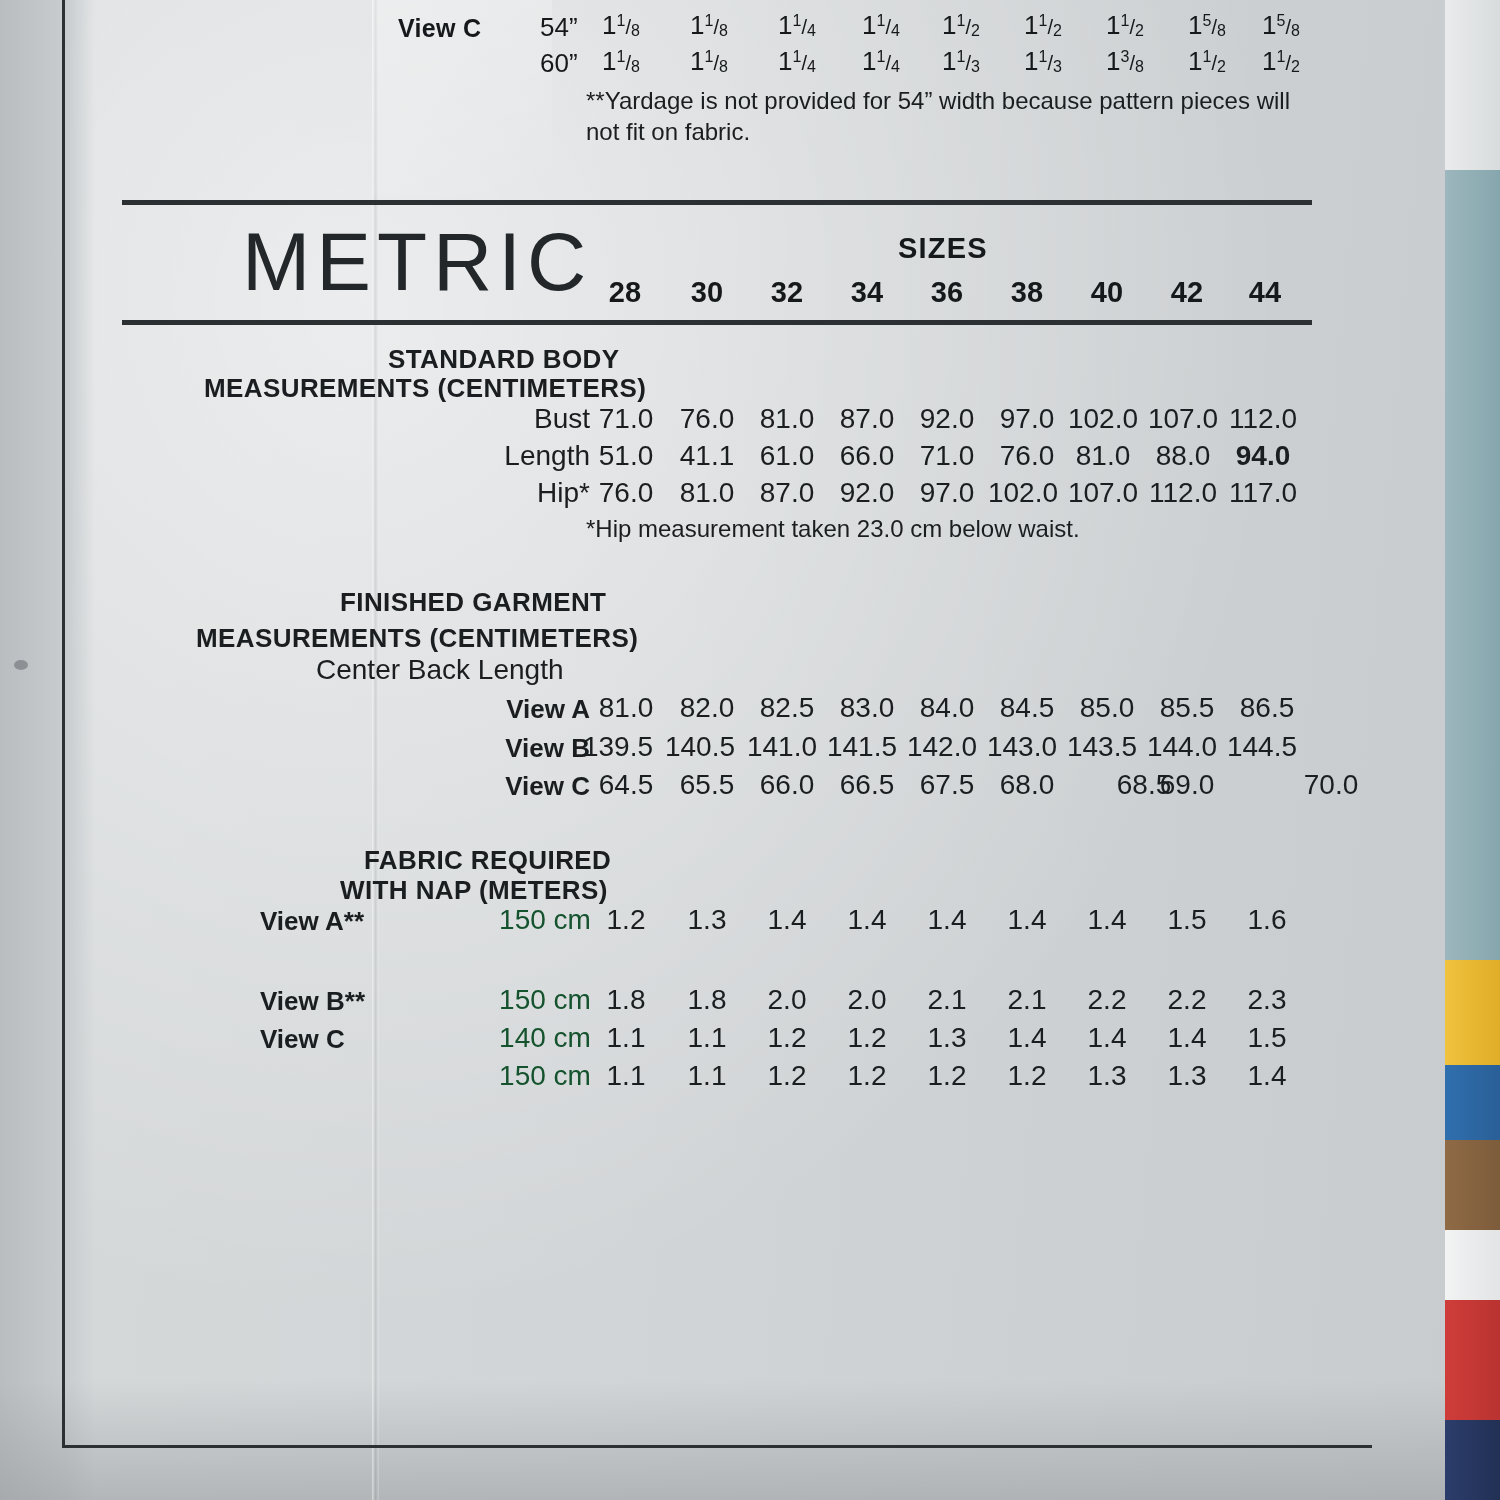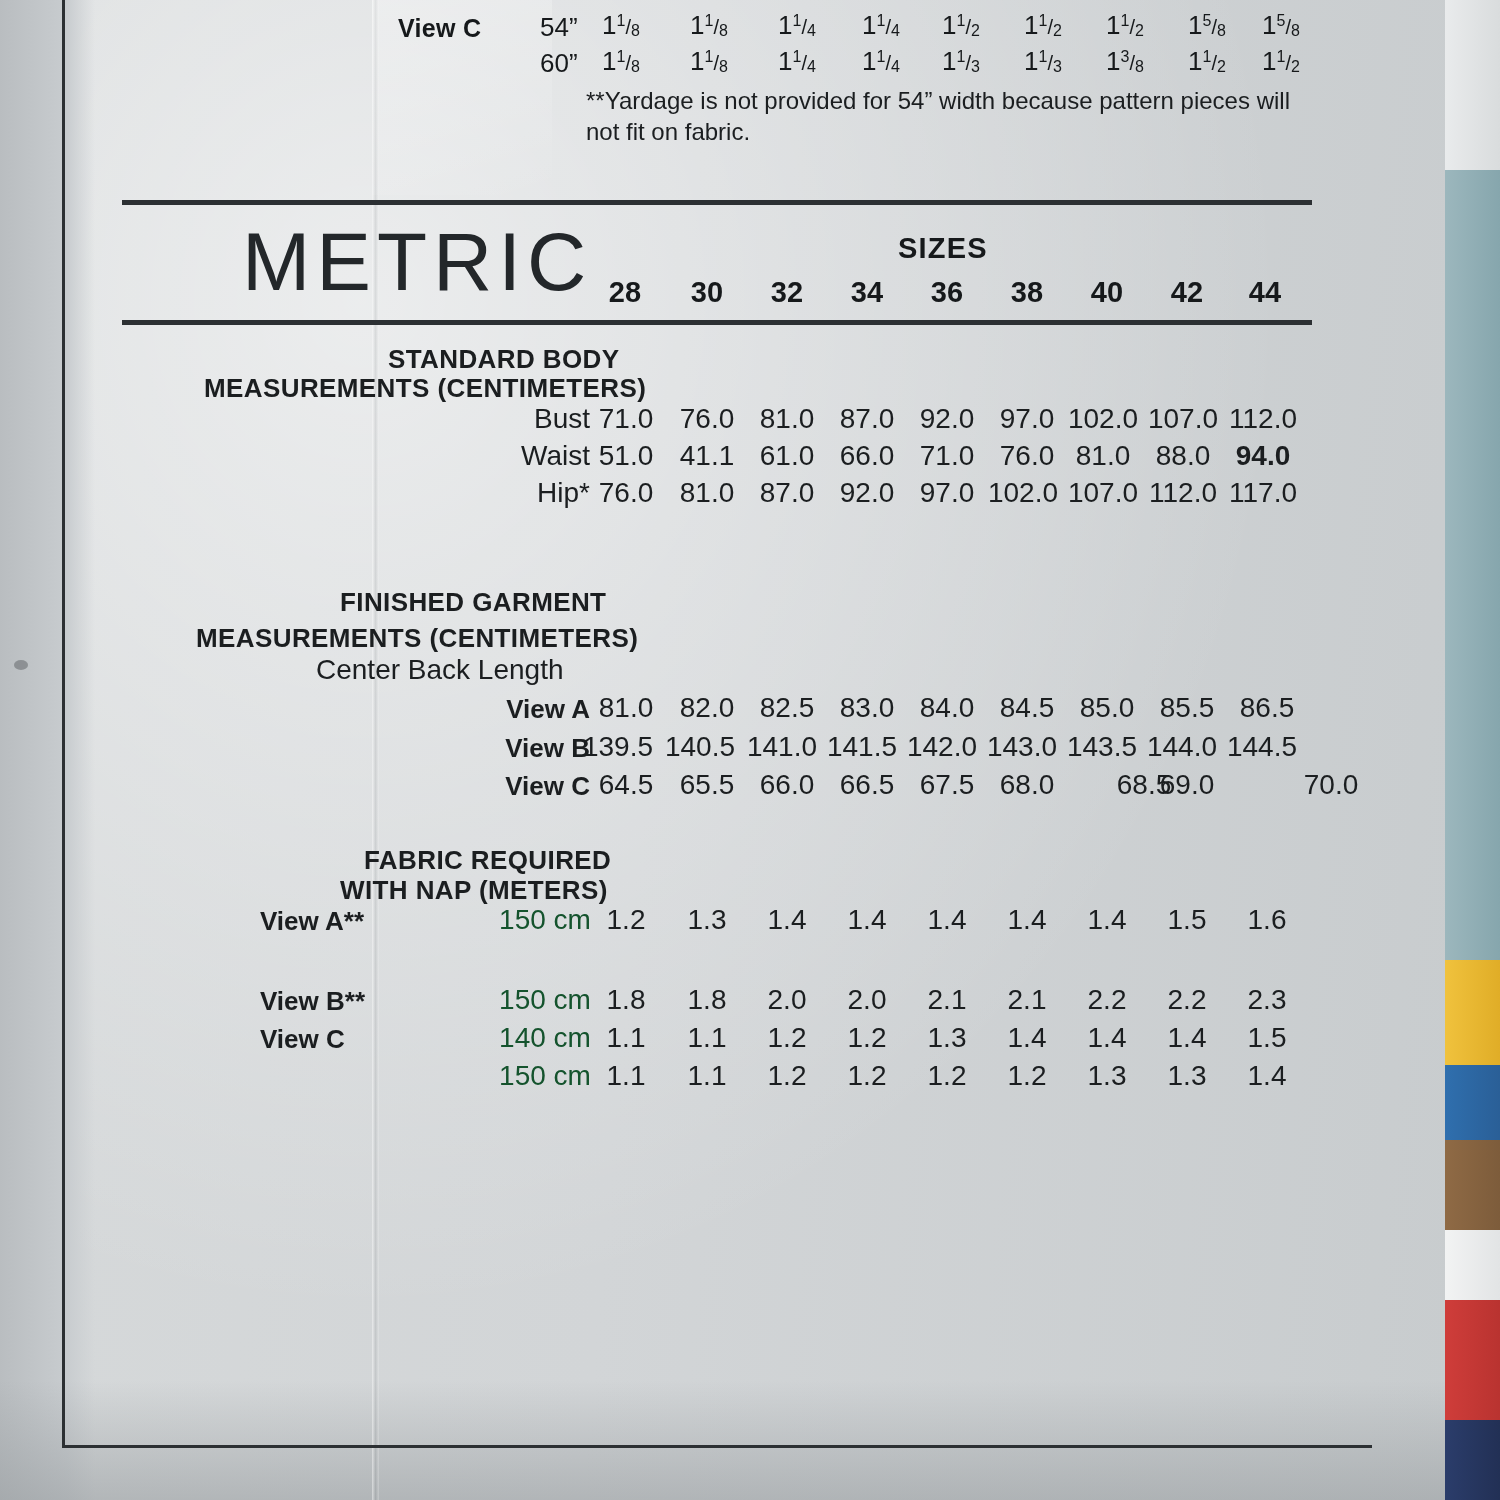--- a/index.html
+++ b/index.html
@@ -301,21 +301,21 @@
   <div class="cell" style="left:580px; top:403px;">71.0</div>
   <div class="cell" style="left:661px; top:403px;">76.0</div>
   <div class="cell" style="left:741px; top:403px;">81.0</div>
   <div class="cell" style="left:821px; top:403px;">87.0</div>
   <div class="cell" style="left:901px; top:403px;">92.0</div>
   <div class="cell" style="left:981px; top:403px;">97.0</div>
   <div class="cell" style="left:1057px; top:403px;">102.0</div>
   <div class="cell" style="left:1137px; top:403px;">107.0</div>
   <div class="cell" style="left:1217px; top:403px;">112.0</div>
 
-  <div class="row-label" style="left:400px; top:440px; width:190px;">Waist</div>
+  <div class="row-label" style="left:400px; top:440px; width:190px;">Length</div>
   <div class="cell" style="left:580px; top:440px;">51.0</div>
   <div class="cell" style="left:661px; top:440px;">41.1</div>
   <div class="cell" style="left:741px; top:440px;">61.0</div>
   <div class="cell" style="left:821px; top:440px;">66.0</div>
   <div class="cell" style="left:901px; top:440px;">71.0</div>
   <div class="cell" style="left:981px; top:440px;">76.0</div>
   <div class="cell" style="left:1057px; top:440px;">81.0</div>
   <div class="cell" style="left:1137px; top:440px;">88.0</div>
   <div class="cell" style="left:1217px; top:440px;font-weight:bold;">94.0</div>
 
@@ -323,20 +323,21 @@
   <div class="cell" style="left:580px; top:477px;">76.0</div>
   <div class="cell" style="left:661px; top:477px;">81.0</div>
   <div class="cell" style="left:741px; top:477px;">87.0</div>
   <div class="cell" style="left:821px; top:477px;">92.0</div>
   <div class="cell" style="left:901px; top:477px;">97.0</div>
   <div class="cell" style="left:977px; top:477px;">102.0</div>
   <div class="cell" style="left:1057px; top:477px;">107.0</div>
   <div class="cell" style="left:1137px; top:477px;">112.0</div>
   <div class="cell" style="left:1217px; top:477px;">117.0</div>
 
+  <div class="note" style="left:586px; top:513px; width:700px;">*Hip measurement taken 23.0 cm below waist.</div>
 
   <div class="sec-label" style="left:340px; top:587px;">FINISHED GARMENT</div>
   <div class="sec-label" style="left:196px; top:623px;">MEASUREMENTS (CENTIMETERS)</div>
   <div class="plain-label" style="left:316px; top:654px;">Center Back Length</div>
 
   <div class="row-label bold" style="left:400px; top:694px; width:190px;">View A</div>
   <div class="cell" style="left:580px; top:692px;">81.0</div>
   <div class="cell" style="left:661px; top:692px;">82.0</div>
   <div class="cell" style="left:741px; top:692px;">82.5</div>
   <div class="cell" style="left:821px; top:692px;">83.0</div>

